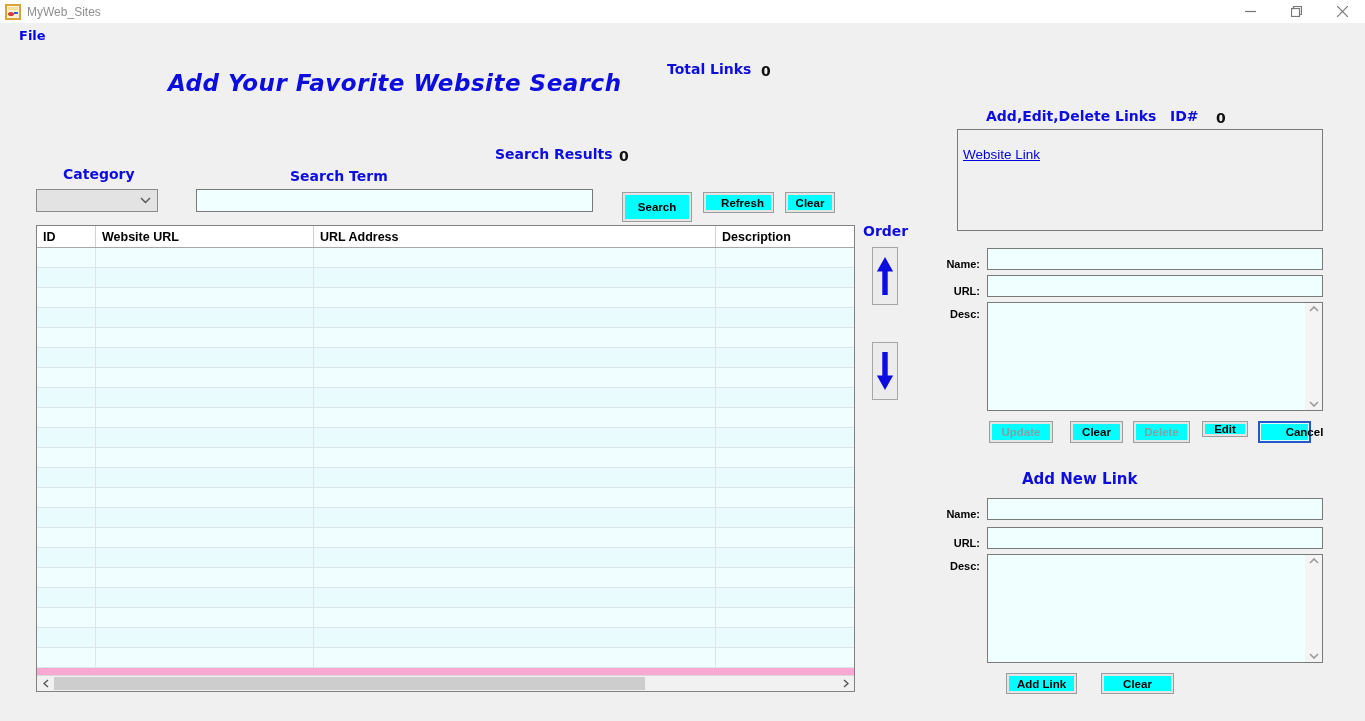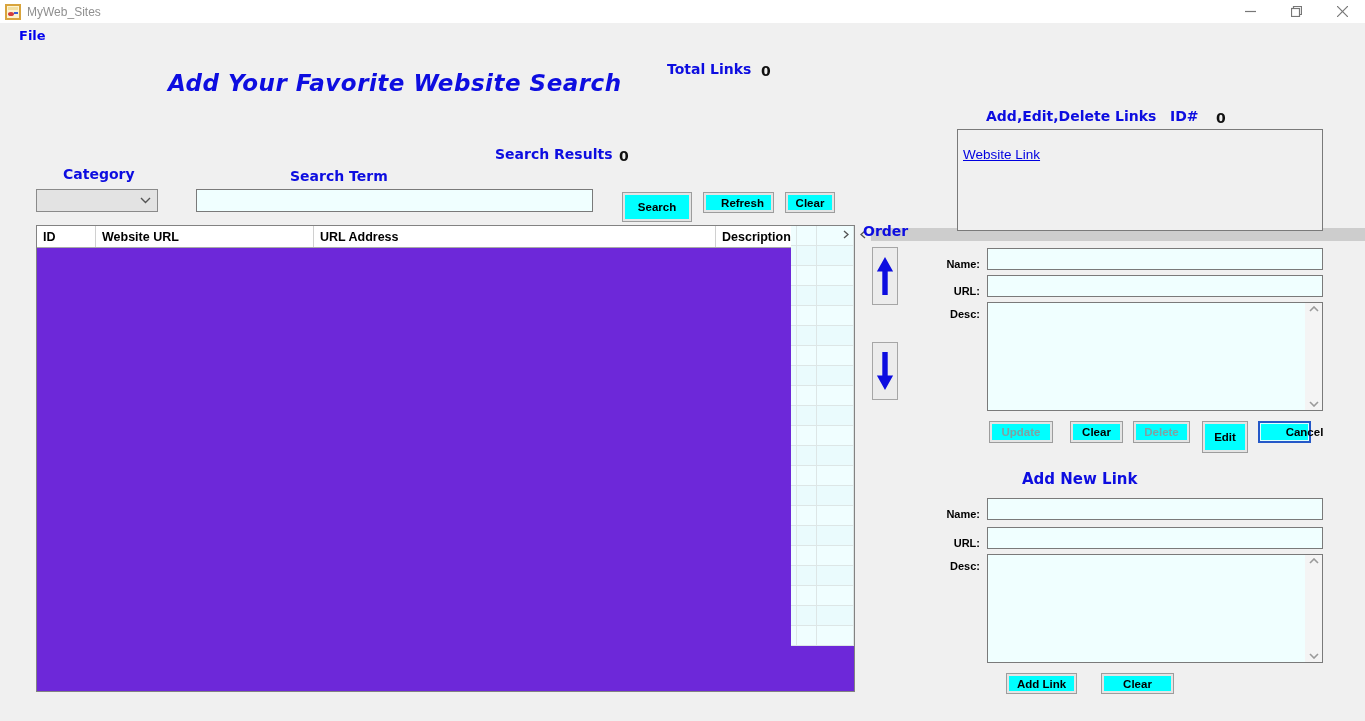--- a/index.html
+++ b/index.html
@@ -26,21 +26,21 @@
 
   
   .field { position:absolute; background:#f0ffff; border:1px solid #7a7a7a; }
   .combo { position:absolute; background:#e3e3e3; border:1px solid #8a8a8a; display:flex; align-items:center; justify-content:flex-end; padding-right:6px; }
   .cyan-btn { position:absolute; background:#00ffff; border:1px solid #9d9d9d; box-shadow:inset 0 0 0 2px #e4e4e4; font-family:"Liberation Sans", sans-serif; font-weight:bold; font-size:11.5px; color:#000; display:flex; align-items:center; justify-content:center; cursor:default; }
   .cyan-btn.disabled { color:#7fa2a2; }
   .cyan-btn.focused { border:2px solid #2458c8; box-shadow:inset 0 0 0 1px #dff;padding-left:40px; }
   .form-label { position:absolute; width:52px; text-align:right; font-size:11px; font-weight:bold; color:#000; font-family:"Liberation Sans", sans-serif; }
 
   
-  .grid { position:absolute; left:36px; top:225px; width:819px; height:467px; border:1px solid #828282; background:#6d28d9; display:flex; flex-direction:row; }
+  .grid { position:absolute; left:36px; top:225px; width:819px; height:467px; border:1px solid #828282; background:#f9a8d4; display:flex; flex-direction:column; }
   .grid-header { height:22px; background:#ffffff; border-bottom:1px solid #a8a8a8; display:flex; flex-shrink:0; }
   .gh-cell { font-size:12.5px; font-weight:bold; color:#000; padding:4px 0 0 6px; border-right:1px solid #d0d0d0; overflow:hidden; white-space:nowrap; }
   .grid-body { flex:1; overflow:hidden; }
   .t-row { height:20px; display:flex; border-bottom:1px solid #dde6e6; background:#f0feff; }
   .t-row:nth-child(even){ background:#eafbfd; }
   .t-cell { border-right:1px solid #dde6e6; height:100%; }
   .c0 { width:59px; } .c1 { width:218px; } .c2 { width:402px; } .c3 { flex:1; border-right:none; }
   .hscroll { height:16px; flex-shrink:0; background:#f1f1f1; border-top:1px solid #d9d9d9; position:relative; }
   .hs-arrow { position:absolute; top:0; width:17px; height:100%; display:flex; align-items:center; justify-content:center; }
   .hs-thumb { position:absolute; left:17px; top:1px; width:591px; height:13px; background:#cdcdcd; }
@@ -296,21 +296,21 @@
         </svg>
       <svg width="10" height="6" viewBox="0 0 10 6" class="chev">
           <polyline points="1,1 5,5 9,1"></polyline>
         </svg>
     </div>
   </div>
 
   <div class="cyan-btn disabled" style="left:989px; top:421px; width:64px; height:22px;">Update</div>
   <div class="cyan-btn" style="left:1070px; top:421px; width:53px; height:22px;">Clear</div>
   <div class="cyan-btn disabled" style="left:1133px; top:421px; width:57px; height:22px;">Delete</div>
-  <div class="cyan-btn" style="left:1202px; top:421px; width:46px; height:32px;">Edit</div>
+  <div class="cyan-btn" style="left:1202px; top:421px; width:46px; height:16px;">Edit</div>
   <div class="cyan-btn focused" style="left:1258px; top:421px; width:53px; height:22px;">Cancel</div>
 
   <div class="blue-label" style="left:1022px; top:470px; font-size:15px;">Add New Link</div>
 
   <div class="form-label" style="left:928px; top:508px;">Name:</div>
   <input class="field" style="left: 987px; top: 498px; width: 336px; height: 22px; padding: 0px 4px; font-size: 12px;" value="">
   <div class="form-label" style="left:928px; top:537px;">URL:</div>
   <input class="field" style="left: 987px; top: 527px; width: 336px; height: 22px; padding: 0px 4px; font-size: 12px;" value="">
   <div class="form-label" style="left:928px; top:560px;">Desc:</div>
   <div class="descbox" style="left:987px; top:554px; width:336px; height:109px;">

